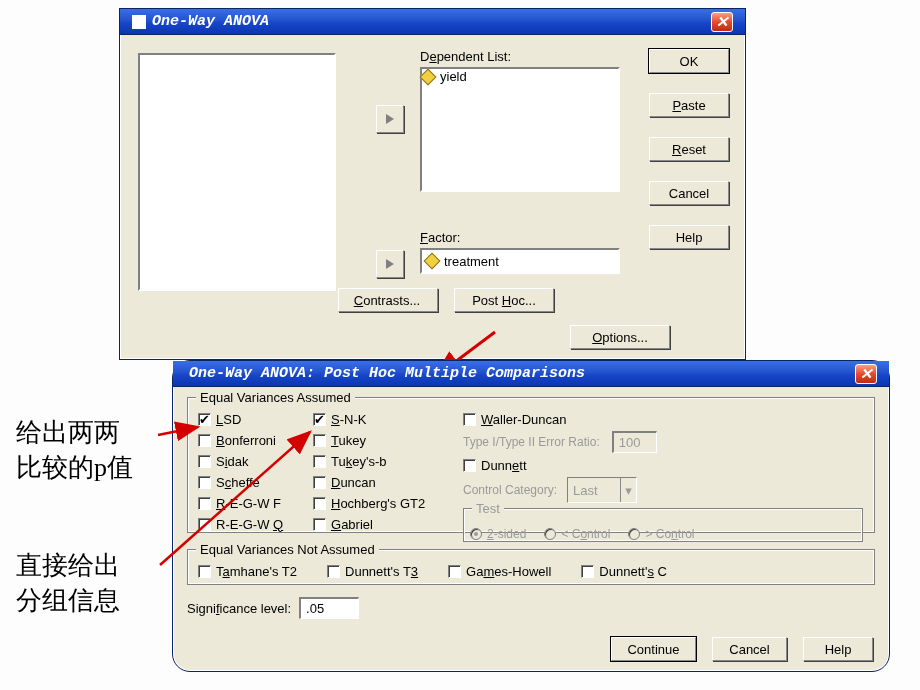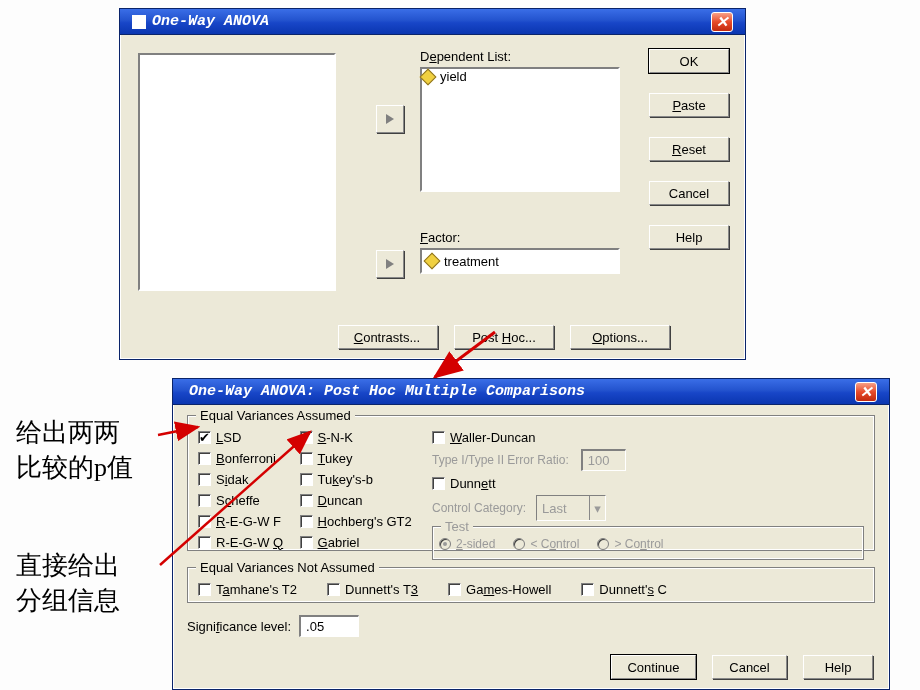--- a/index.html
+++ b/index.html
@@ -164,37 +164,37 @@
         </div>
     </div>
 
     <div style="position:absolute;left:218px;bottom:10px;display:flex;gap:16px;">
       <div class="btn" style="min-width:100px;padding-left:8px;">
           <span><u>C</u>ontrasts...</span>
         </div>
       <div class="btn" style="min-width:100px;">
           <span>Post <u>H</u>oc...</span>
         </div>
-      <div class="btn" style="min-width:100px;">
+      <div class="btn" style="min-width:100px;margin-top:37px;">
           <span><u>O</u>ptions...</span>
         </div>
     </div>
   </div>
 </div>
 
 <svg style="position:absolute;left:0;top:0;pointer-events:none;" width="920" height="690">
   <defs>
     <marker id="ah" markerWidth="10" markerHeight="8" refX="9" refY="4" orient="auto">
         <polygon points="0,0 10,4 0,8" fill="#d40000"></polygon>
       </marker>
   </defs>
   <line x1="495" y1="332" x2="435" y2="377" stroke="#d40000" stroke-width="3" marker-end="url(#ah)"></line>
 </svg>
 
-<div class="win" style="left:172px;top:378px;width:718px;height:312px;">
+<div class="win" style="left:172px;top:360px;width:718px;height:312px;border-radius:18px;">
   <div class="tb">
     <span style="margin-left:4px;">One-Way ANOVA: Post Hoc Multiple Comparisons</span>
     <span class="closebtn">✕</span>
   </div>
   <div style="position:relative;padding:10px 14px;height:calc(100% - 26px);">
 
     <div class="group" style="width:688px;height:136px;">
       <span class="legend">Equal Variances Assumed</span>
       <div style="display:flex;gap:0;">
 
@@ -265,21 +265,21 @@
               <span class="box"></span>
               <span>Dunn<u>e</u>tt</span>
             </label>
           <div style="display:flex;align-items:center;gap:10px;color:#9a9a9a;">
             <span style="font-size:12px;">Control Category:</span>
             <span class="combo">
               <span class="cv">Last</span>
               <span class="cd">▾</span>
             </span>
           </div>
-          <div class="group disabled" style="height:34px;padding:8px 6px;margin-top:2px;width:432px;">
+          <div class="group disabled" style="height:34px;padding:16px 6px;margin-top:2px;width:400px;">
             <span class="legend">Test</span>
             <div style="display:flex;gap:18px;font-size:12px;">
               <label class="rad disabled">
                   <span class="dot">
                     <span style="width:4px;height:4px;background:#9a9a9a;border-radius:50%;"></span>
                   </span>
                   <span><u>2</u>-sided</span>
                 </label>
               <label class="rad disabled">
                   <span class="dot"></span>

